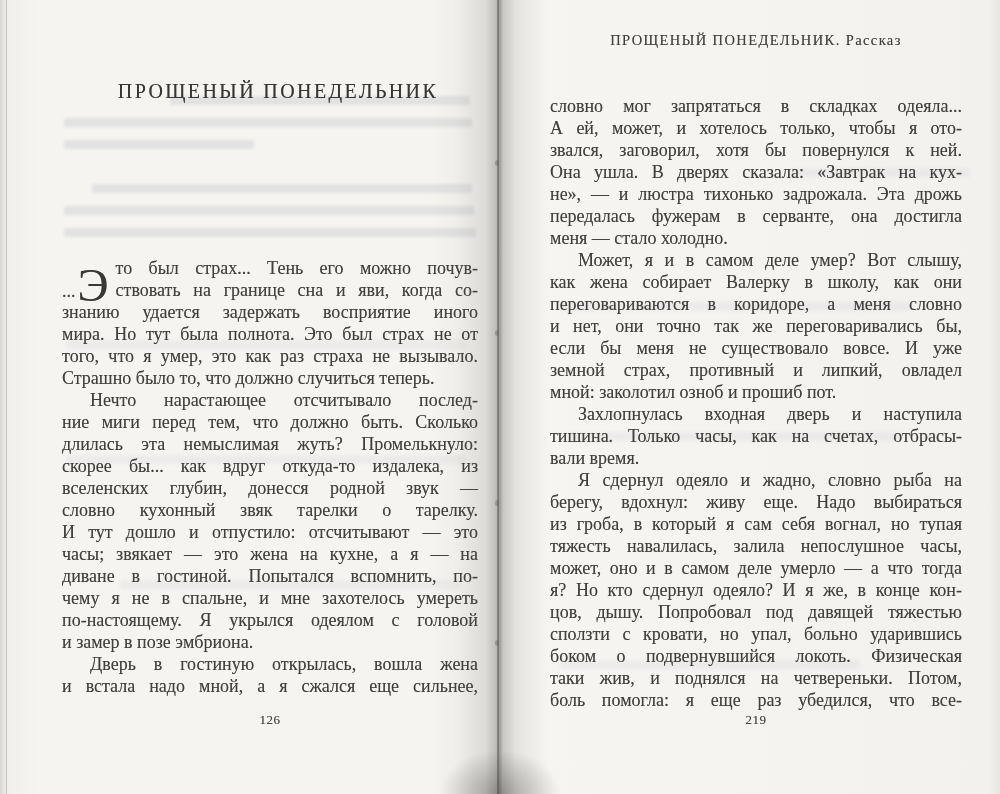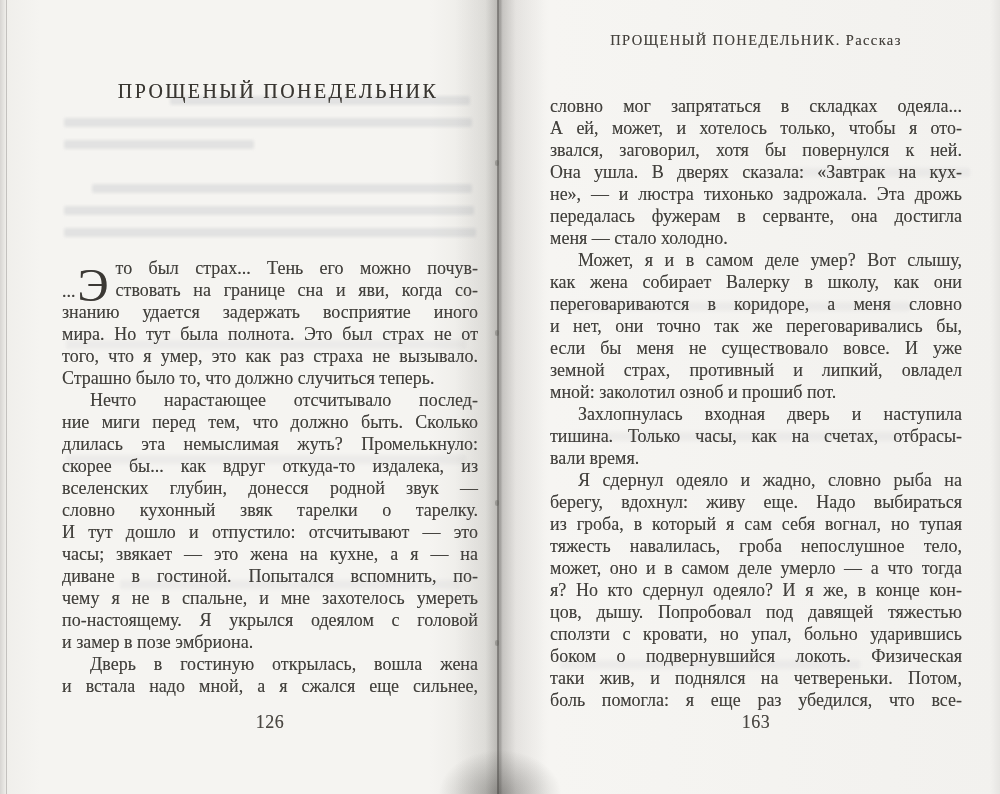--- a/index.html
+++ b/index.html
@@ -51,21 +51,21 @@
   .body-right{top:78px;left:50px;width:412px;margin-top:17px;}
   .para{margin:0;}
   .line{text-align:justify;text-align-last:justify;white-space:normal;hyphens:none;}
   .line.end{text-align-last:left;}
   .para.indent .line:first-child{text-indent:28px;}
   
   .dropwrap{float:left;display:flex;align-items:flex-end;height:43px;margin:1px 7px 0 0;}
   .dots{font-size:18px;line-height:18px;margin:0 2px 1px 0;}
   .dropcap{font-size:47px;line-height:38px;margin-bottom:-3px;color:#3b3834;}
   
-  .page-number{position:absolute;top:712px;font-size:18px;letter-spacing:.5px;
+  .page-number{position:absolute;top:712px;font-size:13px;letter-spacing:.5px;
     text-align:center;color:#4a4742;text-shadow:0 0 .3px rgba(74,71,66,.5);}
   .pn-left{left:62px;width:416px;}
   .pn-right{left:50px;width:412px;}
   
   .bb{position:absolute;height:9px;background:rgba(122,128,138,.15);
     filter:blur(1.4px);border-radius:2px;pointer-events:none;}
   .bb.faint{background:rgba(122,128,138,.07);}
 </style>
 </head>
 <body>
@@ -150,31 +150,31 @@
         </div>
         <div class="para indent">
           <div class="line">Захлопнулась входная дверь и наступила</div>
           <div class="line">тишина. Только часы, как на счетах, отбрасы-</div>
           <div class="line end">вали время.</div>
         </div>
         <div class="para indent">
           <div class="line">Я сдернул одеяло и жадно, словно рыба на</div>
           <div class="line">берегу, вдохнул: живу еще. Надо выбираться</div>
           <div class="line">из гроба, в который я сам себя вогнал, но тупая</div>
-          <div class="line">тяжесть навалилась, гроба непослушное тело,</div>
+          <div class="line">тяжесть навалилась, залила непослушное часы,</div>
           <div class="line">может, оно и в самом деле умерло — а что тогда</div>
           <div class="line">я? Но кто сдернул одеяло? И я же, в конце кон-</div>
           <div class="line">цов, дышу. Попробовал под давящей тяжестью</div>
           <div class="line">сползти с кровати, но упал, больно ударившись</div>
           <div class="line">боком о подвернувшийся локоть. Физическая</div>
           <div class="line">таки жив, и поднялся на четвереньки. Потом,</div>
           <div class="line">боль помогла: я еще раз убедился, что все-</div>
         </div>
       </div>
-    <div class="page-number pn-right">163</div>
+    <div class="page-number pn-right">219</div>
   </div>
 
   <div class="gutter"></div>
   <div class="gutter-core"></div>
   <div class="stitch" style="top:160px;"></div>
   <div class="stitch" style="top:330px;"></div>
   <div class="stitch" style="top:500px;"></div>
   <div class="stitch" style="top:640px;"></div>
   <div class="fold-shadow"></div>
 

